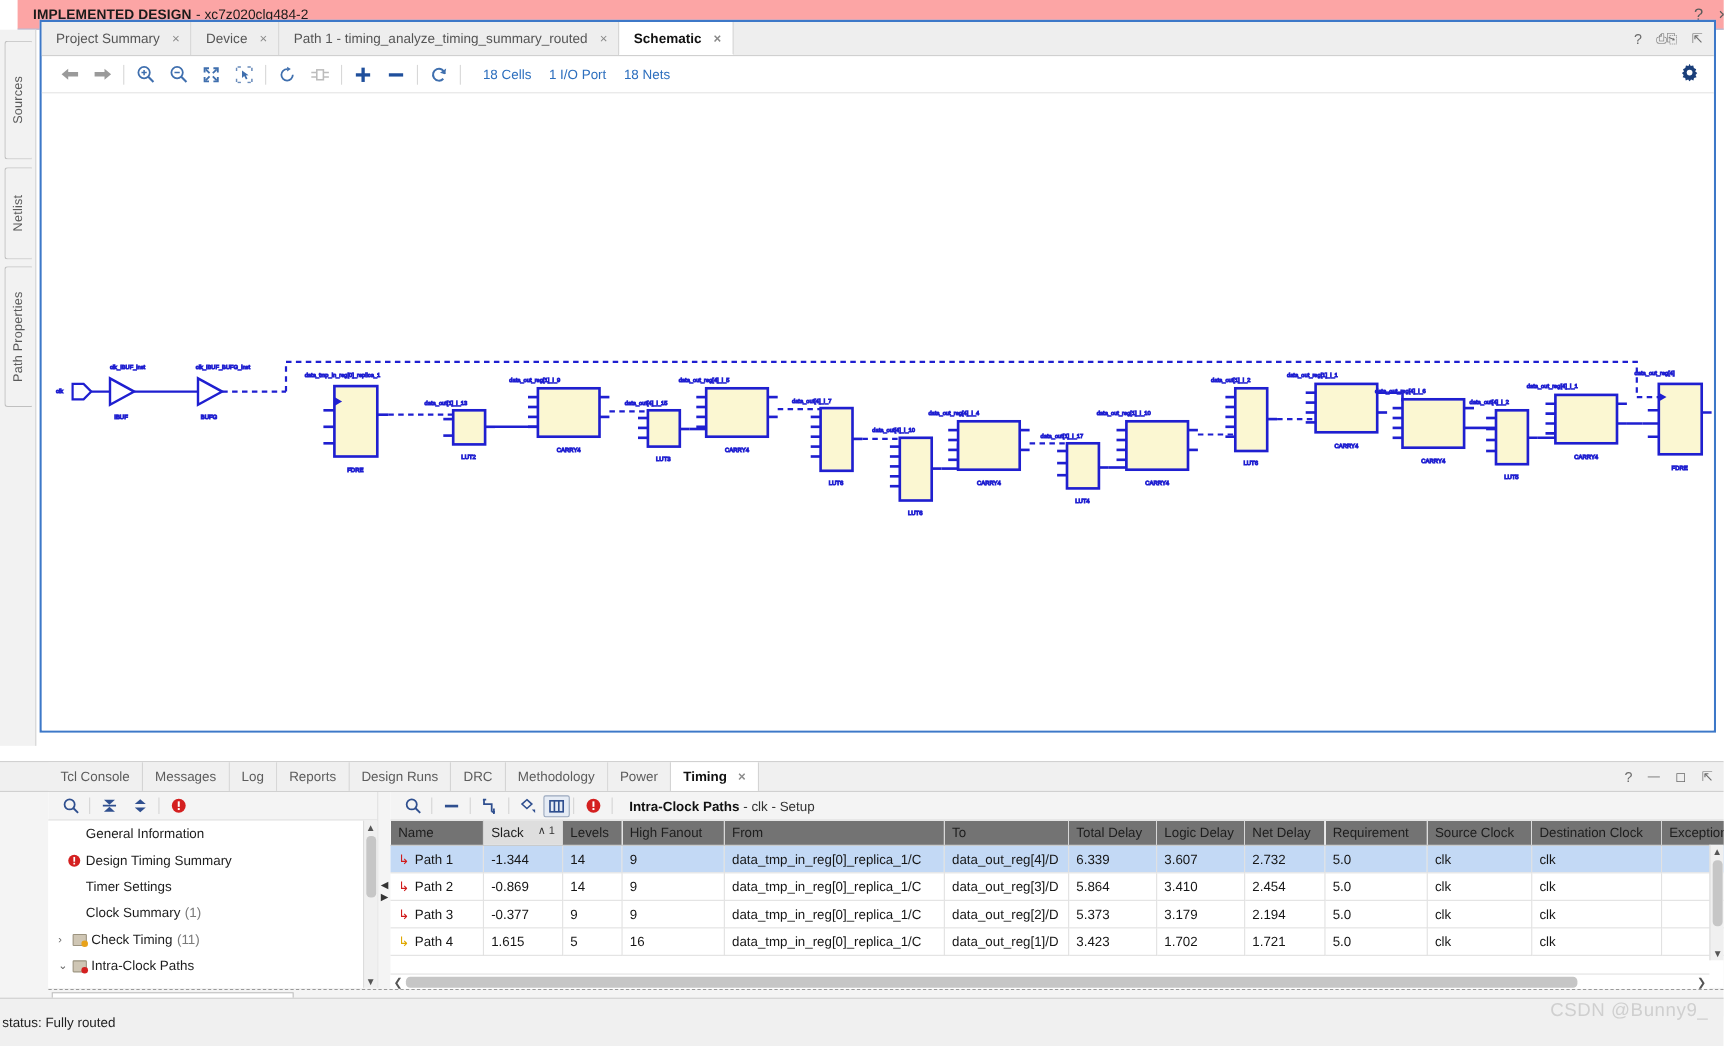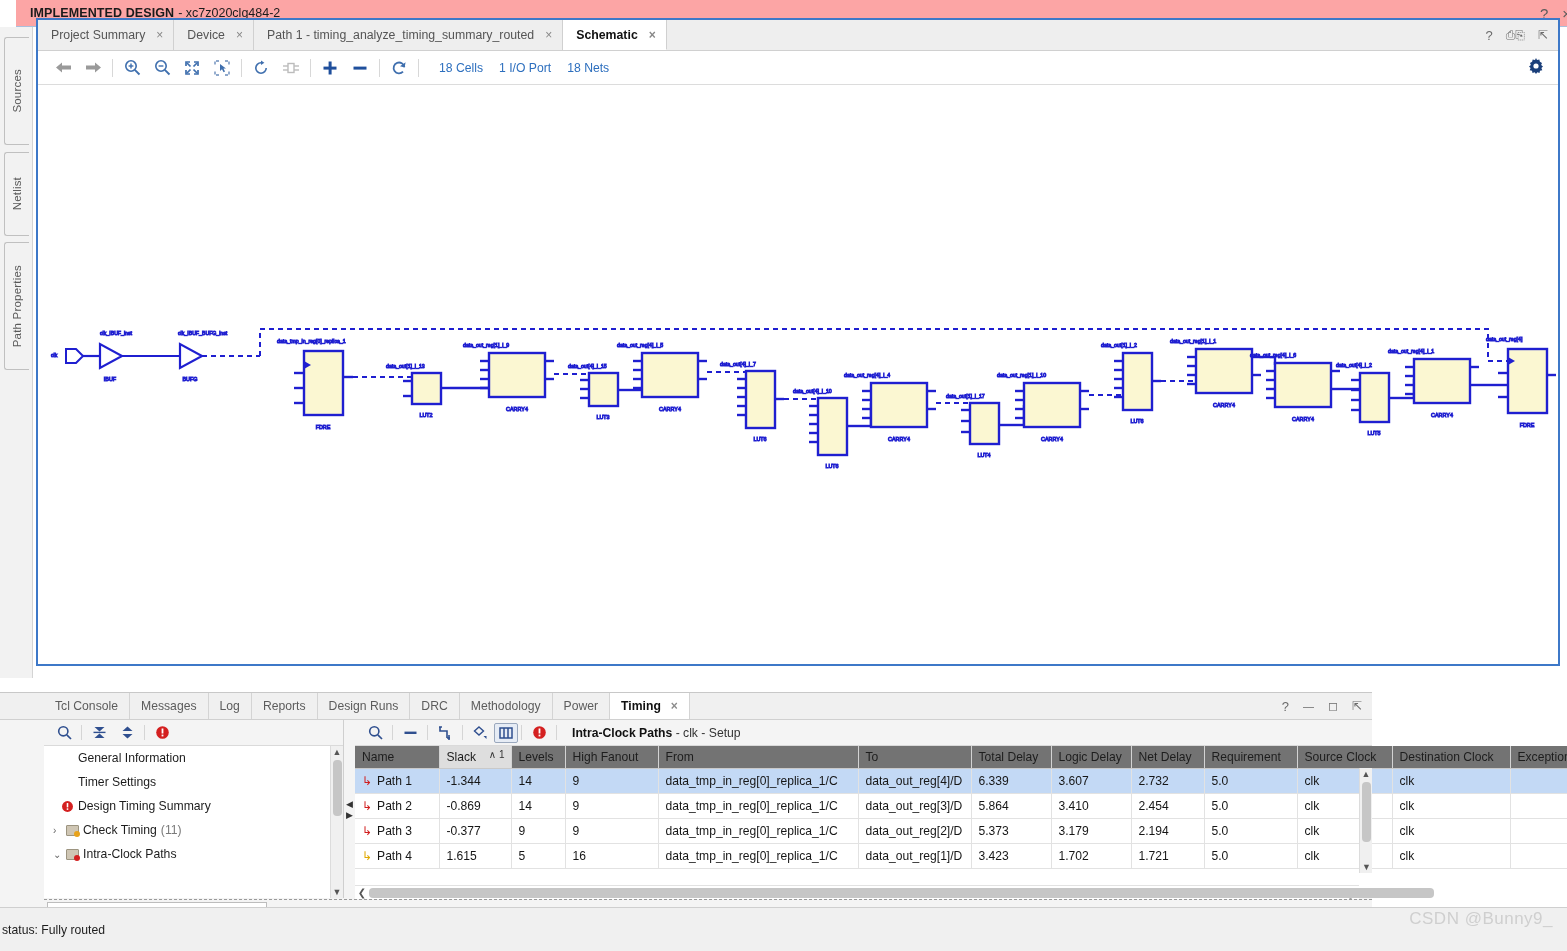--- a/index.html
+++ b/index.html
@@ -75,21 +75,21 @@
   .gear { margin-left:auto; color:#1b3f7a; font-size:15px; padding-right:4px; }
 
   .schem-canvas {
     position:relative; width:100%; height:579px; background:#ffffff;
     overflow:hidden;
   }
   .schem-canvas svg { display:block; }
 
   
   .dock {
-    position:absolute; left:0; top:692px; width:1372px; height:232px;
+    position:absolute; left:0; top:692px; width:1567px; height:232px;
     background:#f4f4f4; border-top:1px solid #c8c8c8;
   }
   .dock-tabbar {
     height:27px; background:#f0f0f0; border-bottom:1px solid #d0d0d0;
     display:flex; align-items:stretch; padding-left:44px;
   }
   .dtab {
     display:flex; align-items:center; gap:10px; padding:0 11px;
     border-right:1px solid #d4d4d4; font-size:12.2px; color:#5c5c5c;
     background:#f0f0f0; cursor:default;
@@ -618,32 +618,36 @@
                 <rect x="6.6" y="3.5" width="1.8" height="5" fill="#fff"></rect>
                 <rect x="6.6" y="9.6" width="1.8" height="1.8" fill="#fff"></rect>
               </svg>
           </div>
         </div>
 
         <div class="tree-list">
           <div class="trow indent0">
             <span>General Information</span>
           </div>
-          <div class="trow indent0">
-            <span>Timer Settings</span>
-          </div>
           <div class="trow" style="padding-left:17px;">
             <span class="ico">
               <svg width="13" height="13" viewBox="0 0 15 15">
                   <circle cx="7.5" cy="7.5" r="6.3" fill="#d42020"></circle>
                   <rect x="6.6" y="3.5" width="1.8" height="5" fill="#fff"></rect>
                   <rect x="6.6" y="9.6" width="1.8" height="1.8" fill="#fff"></rect>
                 </svg>
             </span>
             <span>Design Timing Summary</span>
+          </div>
+          <div class="trow indent0">
+            <span>Timer Settings</span>
+          </div>
+          <div class="trow indent0">
+            <span>Clock Summary</span>
+            <span class="cnt">(1)</span>
           </div>
           <div class="trow" style="padding-left:9px;">
             <span class="twist">›</span>
             <span class="ico">
                 <span class="folder warn"></span>
               </span>
             <span>Check Timing</span>
             <span class="cnt">(11)</span>
           </div>
           <div class="trow" style="padding-left:9px;">

